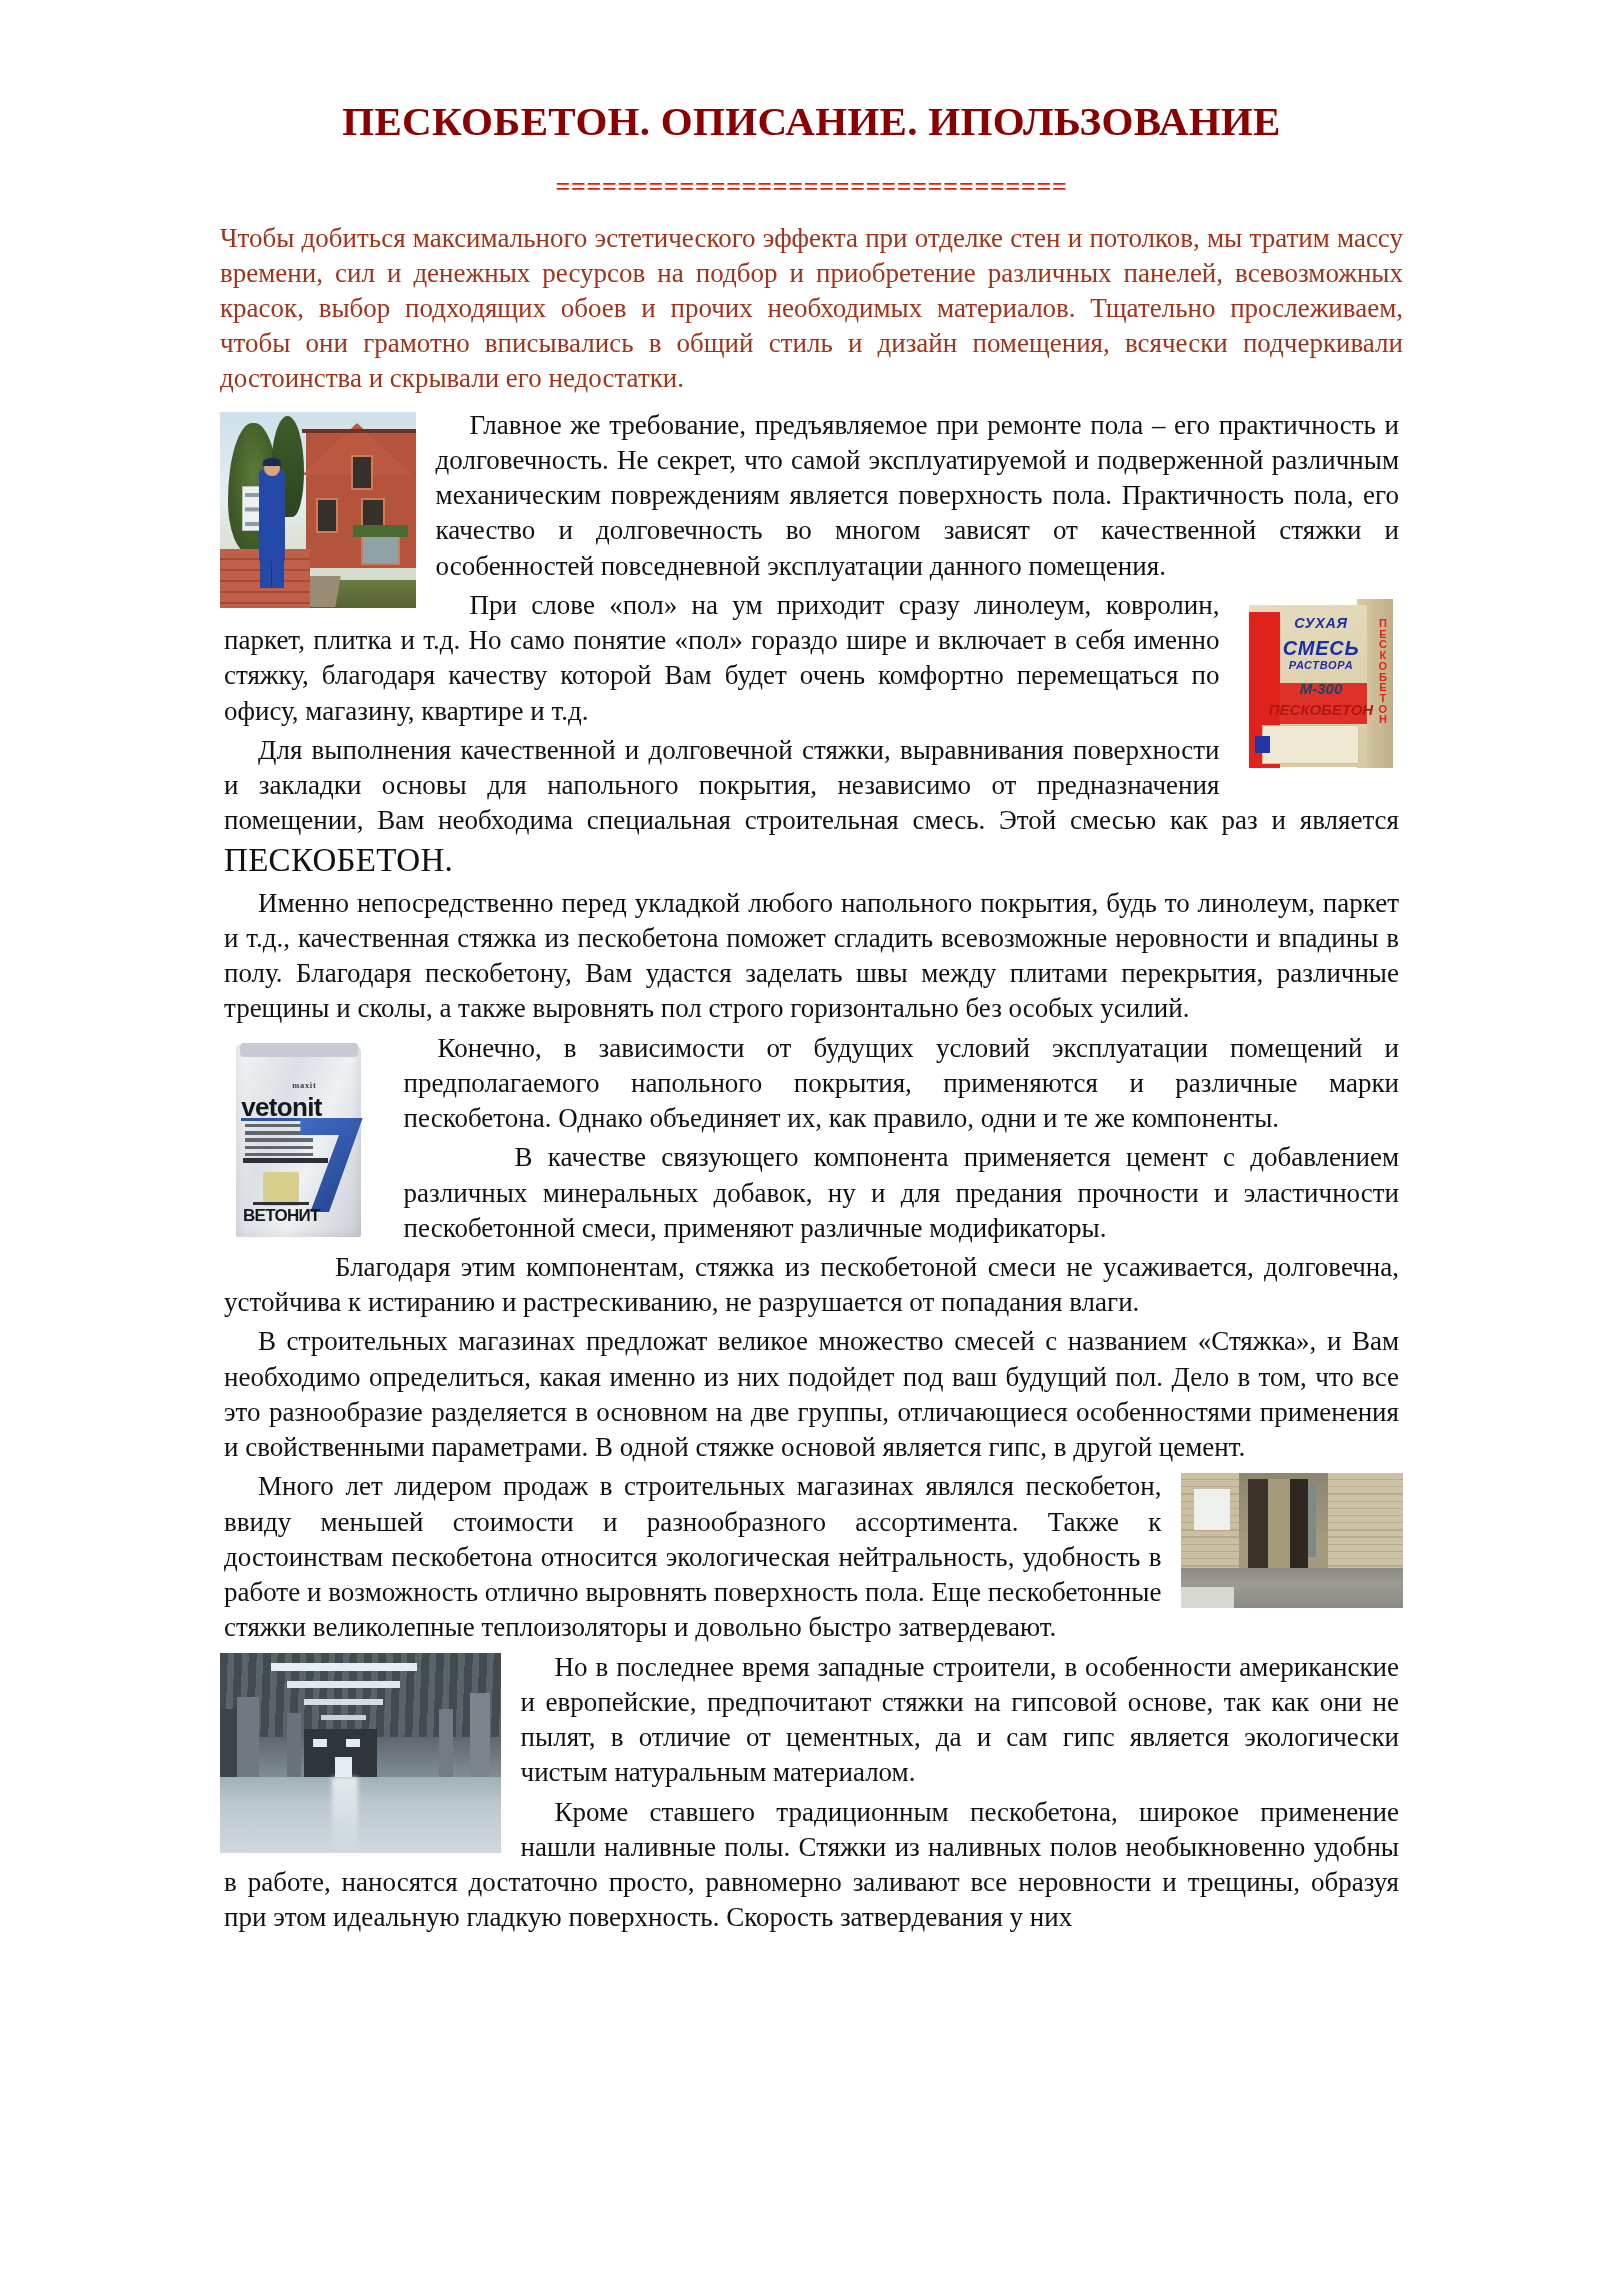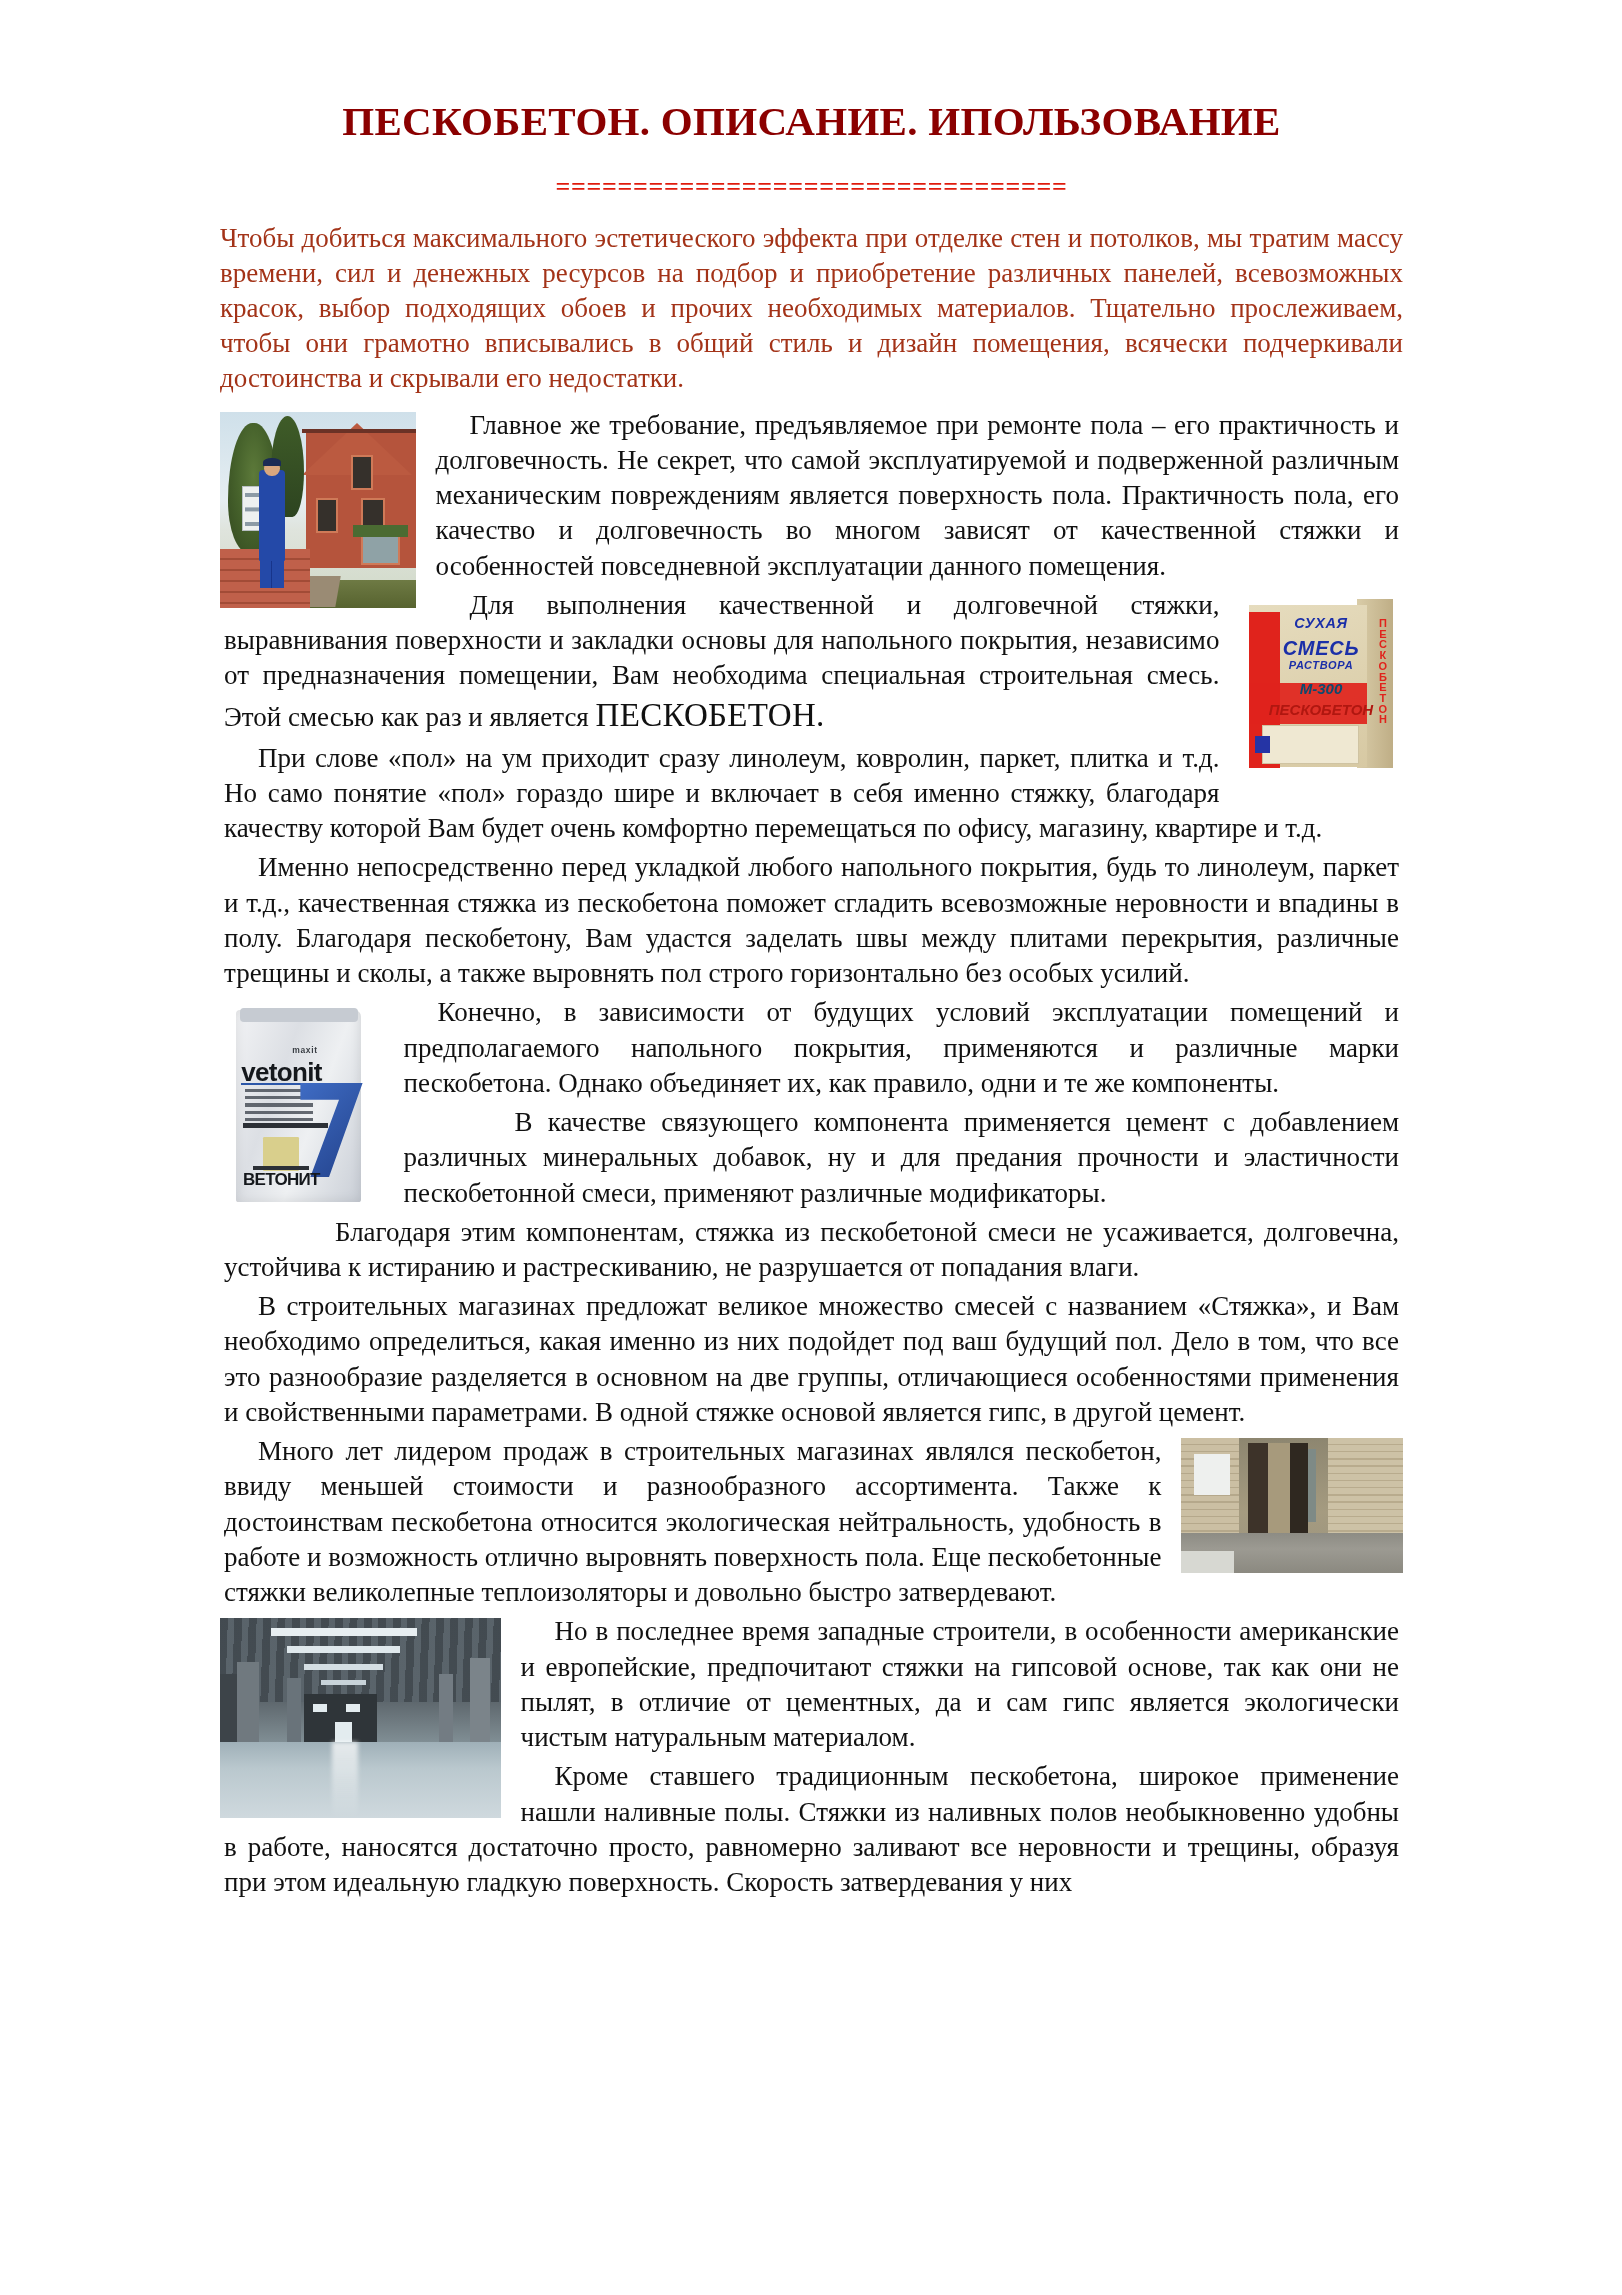--- a/index.html
+++ b/index.html
@@ -129,21 +129,21 @@
      writing-mode:vertical-rl;text-orientation:upright;letter-spacing:-1.3px;}
   .p-bag .label{position:absolute;left:14%;bottom:6%;width:58%;height:20%;background:#efe8d2;border:0.7px solid #cfc3a2;}
   .p-bag .bluesq{position:absolute;left:10%;bottom:12%;width:9%;height:9%;background:#2534a5;}
 
   
   .p-vet{ width:164px; height:209px; background:#ffffff;}
   .p-vet .bag{position:absolute;left:10%;top:5%;width:76%;height:92%;
      background:linear-gradient(110deg,#f2f3f5 0%,#dcdfe4 35%,#eef0f2 60%,#c9ced6 100%);
      border-radius:3.9px 6.5px 2.6px 2.6px;box-shadow:inset 0 0 11.8px rgba(0,0,0,.10);}
   .p-vet .topfold{position:absolute;left:12%;top:4%;width:72%;height:7%;background:#c6cbd2;border-radius:3.9px;}
-  .p-vet .maxit{position:absolute;left:44%;top:22%;font-family:Liberation Sans, sans-serif;
+  .p-vet .maxit{position:absolute;left:44%;top:22%;font-family:Liberation Serif, serif;
      font-size:8.5px;font-weight:bold;color:#3a3f45;letter-spacing:0.7px;}
   .p-vet .brand{position:absolute;left:13%;top:27%;font-family:"Liberation Sans","DejaVu Sans",sans-serif;
      font-size:26px;font-weight:bold;color:#15181c;letter-spacing:-0.7px;}
   .p-vet .blueline{position:absolute;left:13%;top:40%;width:66%;height:2.6px;background:#2b56a8;}
   .p-vet .fine{position:absolute;left:15%;top:43%;width:42%;height:16%;
      background:repeating-linear-gradient(#4a5059 0 3.3px,transparent 3.3px 7.2px);opacity:.85;}
   .p-vet .bigseven{position:absolute;right:13%;top:40%;width:38%;height:45%;
      background:linear-gradient(135deg,#3f6cc4 0%,#22418a 100%);
      clip-path:polygon(0 0,100% 0,46% 100%,16% 100%,62% 18%,0 18%);}
   .p-vet .darkbar{position:absolute;left:14%;top:59%;width:52%;height:5.2px;background:#2c3036;}
@@ -238,23 +238,23 @@
       <div class="txt t1">СУХАЯ</div>
       <div class="txt t2">СМЕСЬ</div>
       <div class="txt t3">РАСТВОРА</div>
       <div class="txt t4">М-300</div>
       <div class="txt t5">ПЕСКОБЕТОН</div>
       <div class="vside">ПЕСКОБЕТОН</div>
       <div class="label"></div>
       <div class="bluesq"></div>
     </div>
 
+    <p>При слове «пол» на ум приходит сразу линолеум, ковролин, паркет, плитка  и т.д. Но само понятие «пол» гораздо шире и включает в себя именно стяжку, благодаря качеству которой Вам будет очень комфортно перемещаться по офису, магазину, квартире и т.д.</p>
+
     <p><span>Для выполнения качественной и долговечной стяжки, выравнивания поверхности и закладки основы для напольного покрытия, независимо от предназначения помещении, Вам необходима специальная строительная смесь. Этой смесью как раз и является </span><span class="cap-brand">ПЕСКОБЕТОН.</span></p>
-
-    <p>При слове «пол» на ум приходит сразу линолеум, ковролин, паркет, плитка  и т.д. Но само понятие «пол» гораздо шире и включает в себя именно стяжку, благодаря качеству которой Вам будет очень комфортно перемещаться по офису, магазину, квартире и т.д.</p>
 
     <p>Именно непосредственно перед укладкой любого напольного покрытия, будь то линолеум, паркет и т.д., качественная стяжка из пескобетона поможет сгладить всевозможные неровности и впадины в полу. Благодаря пескобетону, Вам удастся заделать швы между плитами перекрытия, различные трещины и сколы, а также выровнять пол строго горизонтально без особых усилий.</p>
 
     <div class="ph left p-vet">
       <div class="bag"></div>
       <div class="topfold"></div>
       <div class="maxit">maxit</div>
       <div class="brand">vetonit</div>
       <div class="blueline"></div>
       <div class="fine"></div>

